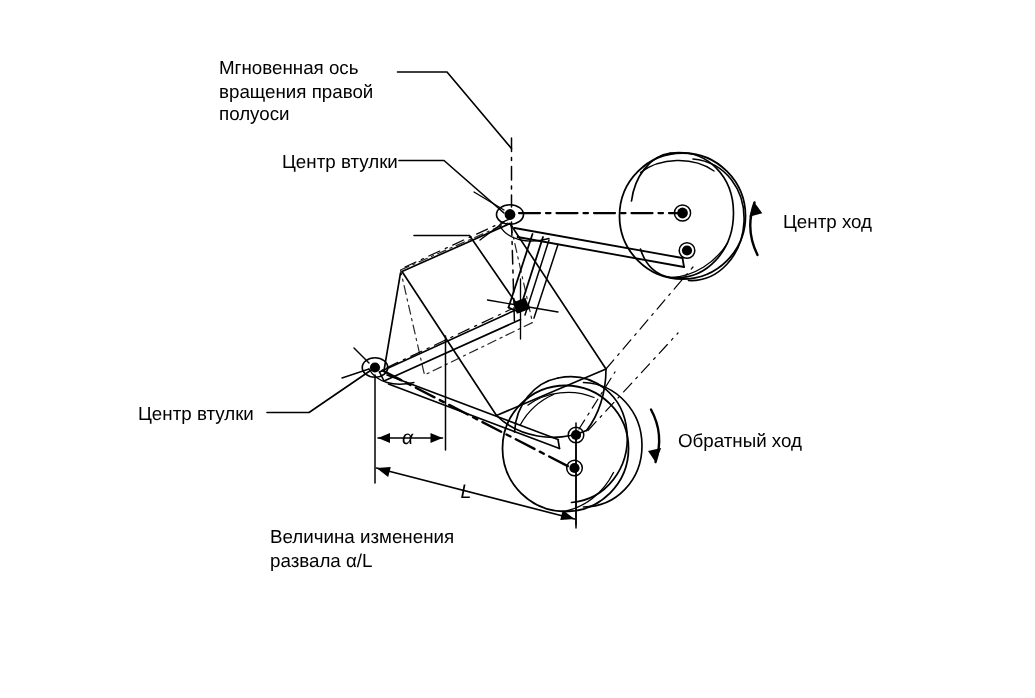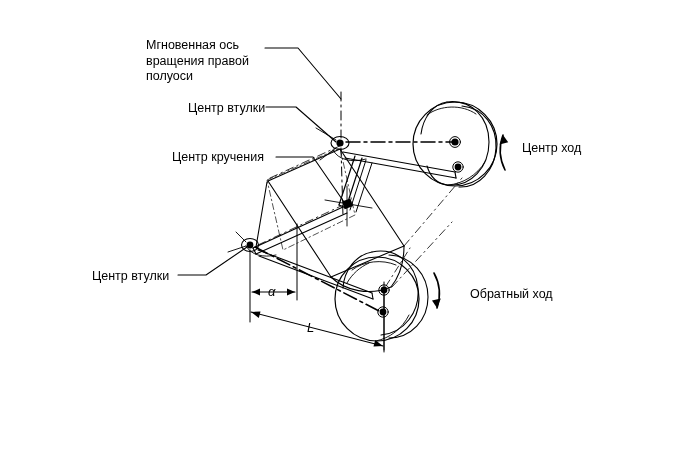--- a/index.html
+++ b/index.html
@@ -146,26 +146,27 @@
       <path d="M332,344 L395,369" stroke-width="0"></path>
     </g>
   </svg>
 
   <div class="lbl" style="left:146px;top:38px;">Мгновенная ось
 вращения правой
 полуоси</div>
 
   <div class="lbl" style="left:188px;top:101px;">Центр втулки</div>
 
-  <div class="lbl" style="left:172px;top:150px;">Центр кручения</div>
 
   <div class="lbl" style="left:92px;top:269px;">Центр втулки</div>
 
   <div class="lbl" style="left:522px;top:141px;">Центр ход</div>
 
-  <div class="lbl" style="left:452px;top:287px;margin-left:18px;">Обратный ход</div>
+  <div class="lbl" style="left:452px;top:287px;">Обратный ход</div>
 
+  <div class="lbl" style="left:180px;top:351px;">Величина изменения
+развала α/L</div>
 
   <div class="dim" style="left:268px;top:284px;">α</div>
 
   <div class="dim" style="left:307px;top:320px;">L</div>
 
 </div>
 
 </body></html>

